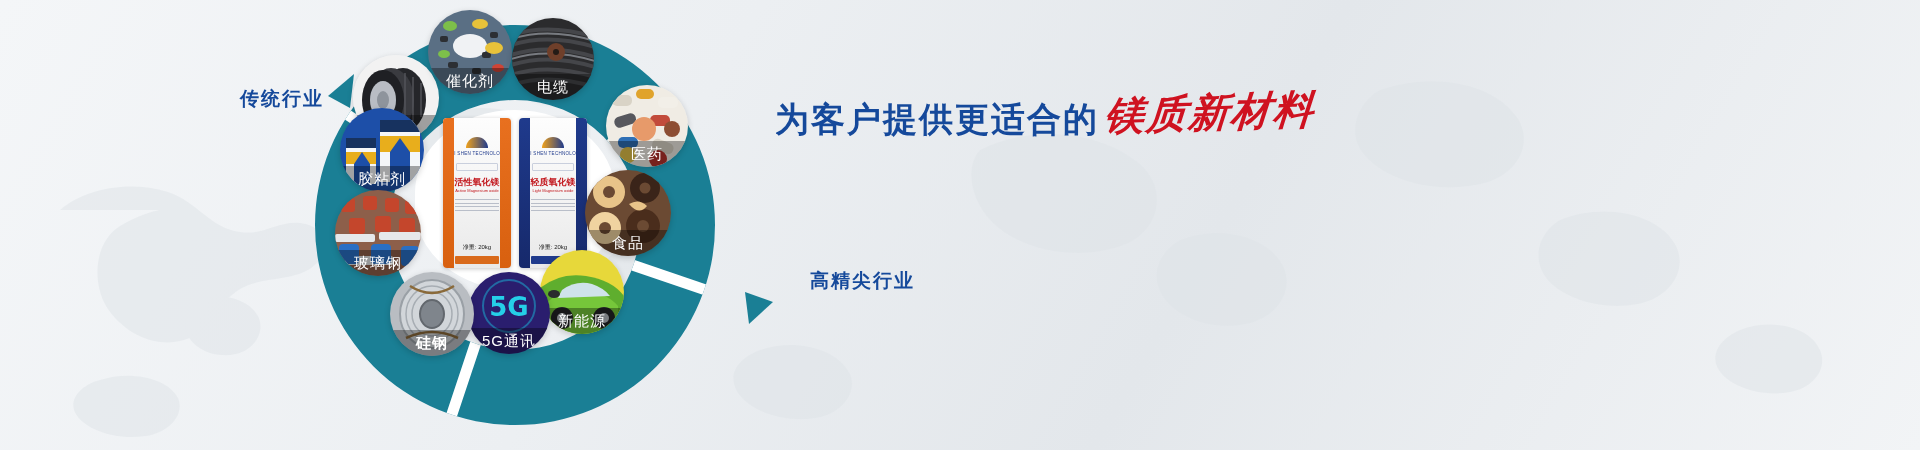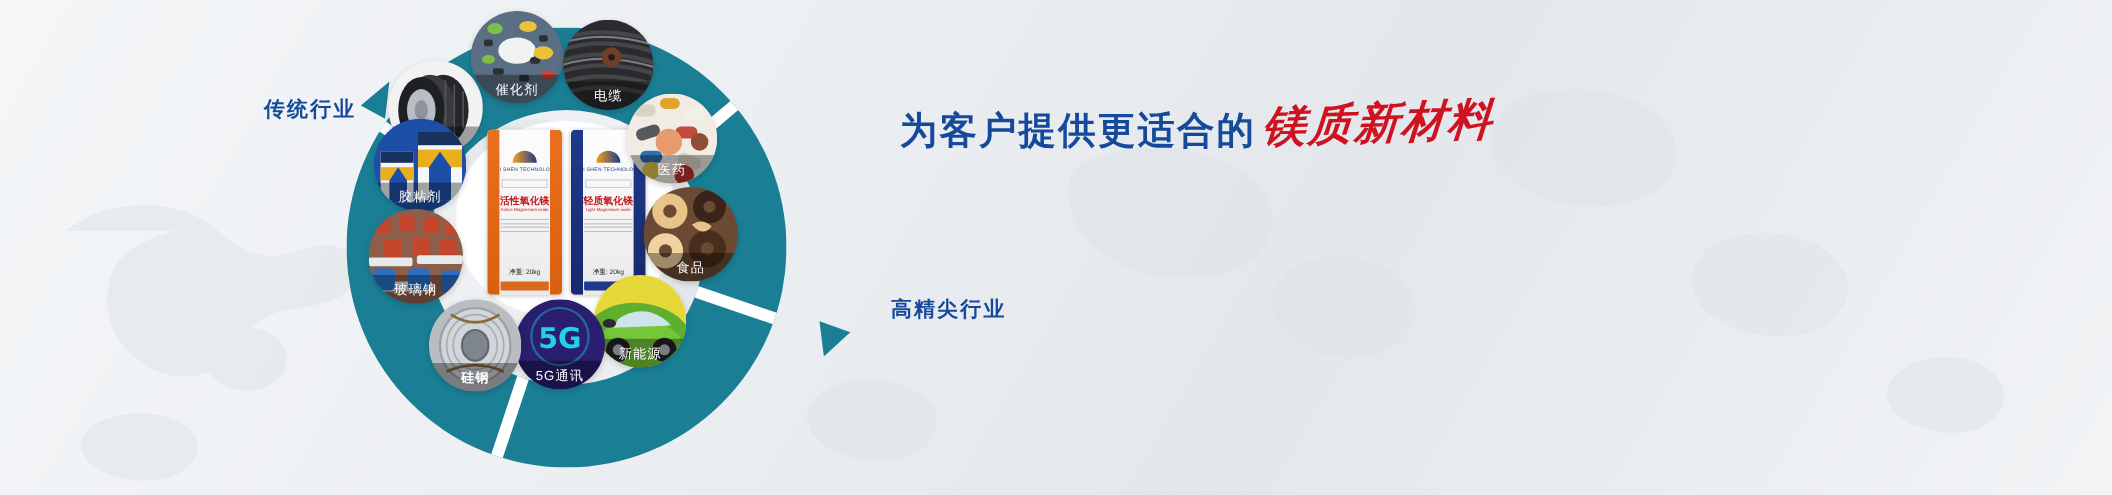--- a/index.html
+++ b/index.html
@@ -48,38 +48,37 @@
   .bag .lines i{display:block;height:1px;background:#b9bec9;margin-bottom:2.5px;}
   .bag .net{position:absolute;bottom:16px;font-size:6px;color:#222;}
   .bag .footer{position:absolute;bottom:4px;width:44px;height:8px;background:#d96a1b;border-radius:1px;}
   .bag.blue .footer{background:#1f3a8c;}
 
   
   .node{position:absolute;border-radius:50%;overflow:hidden;box-shadow:0 2px 6px rgba(0,0,0,.18);}
   .node .art{position:absolute;inset:0;}
   .node .cap{
     position:absolute;left:0;right:0;bottom:0;height:26px;
-    background:rgba(0,0,0,.34);color:#fff;font-size:12px;
+    background:rgba(0,0,0,.34);color:#fff;font-size:15px;
     display:flex;align-items:center;justify-content:center;letter-spacing:1px;margin-top:32px;
   }
 
   .side-label{
     position:absolute;color:#15499b;font-size:19px;font-weight:bold;letter-spacing:2px;
     white-space:nowrap;
   }
   .lbl-trad{left:90px;top:86px;}
   .lbl-high{left:660px;top:268px;}
 
   
   .right{position:absolute;left:775px;top:96px;width:740px;}
   .headline{display:flex;align-items:flex-end;gap:4px;}
   .headline .blue{
     font-size:34px;font-weight:bold;color:#15499b;letter-spacing:2px;line-height:1;
     font-family:"DejaVu Sans",sans-serif;
-    margin-left:43px;
   }
   .headline .red{
     font-size:40px;font-weight:bold;color:#cf1220;letter-spacing:2px;line-height:1;
     font-family:"DejaVu Serif",serif;font-style:italic;
     transform:skewX(-6deg) rotate(-2deg);transform-origin:left bottom;
   }
   .desc{
     margin-top:28px;width:600px;color:#4f5459;font-size:15px;line-height:2;
     letter-spacing:.4px;text-align:justify;
     font-family:"DejaVu Sans",sans-serif;
@@ -233,21 +232,21 @@
         <g stroke="#8d9096" stroke-width="2" fill="none" opacity=".8">
           <path d="M-4 22 q40 -14 90 2"></path>
             <path d="M-4 42 q40 -14 90 2"></path>
         </g>
         <circle cx="44" cy="34" r="9" fill="#6f3f2a"></circle>
         <circle cx="44" cy="34" r="3" fill="#241b16"></circle>
       </svg>
       <span class="cap sm">电缆</span>
     </div>
 
-    <div class="node" style="left:420px;top:85px;width:82px;height:82px;">
+    <div class="node" style="left:456px;top:85px;width:82px;height:82px;">
       <svg class="art" viewBox="0 0 82 82">
         <rect width="82" height="82" fill="#f0ece4"></rect>
         <g>
           <rect x="6" y="10" width="20" height="11" rx="5" fill="#d9d3c6"></rect>
           <rect x="30" y="4" width="18" height="10" rx="5" fill="#e0a32b"></rect>
           <rect x="52" y="12" width="20" height="11" rx="5" fill="#f2efe8"></rect>
           <rect x="8" y="30" width="22" height="11" rx="5" fill="#57585e" transform="rotate(-18 19 35)"></rect>
           <rect x="44" y="30" width="20" height="11" rx="5" fill="#c24b3b"></rect>
           <rect x="12" y="52" width="20" height="11" rx="5" fill="#2e6fb5"></rect>
           <rect x="46" y="56" width="22" height="11" rx="5" fill="#d9d3c6" transform="rotate(22 57 61)"></rect>

